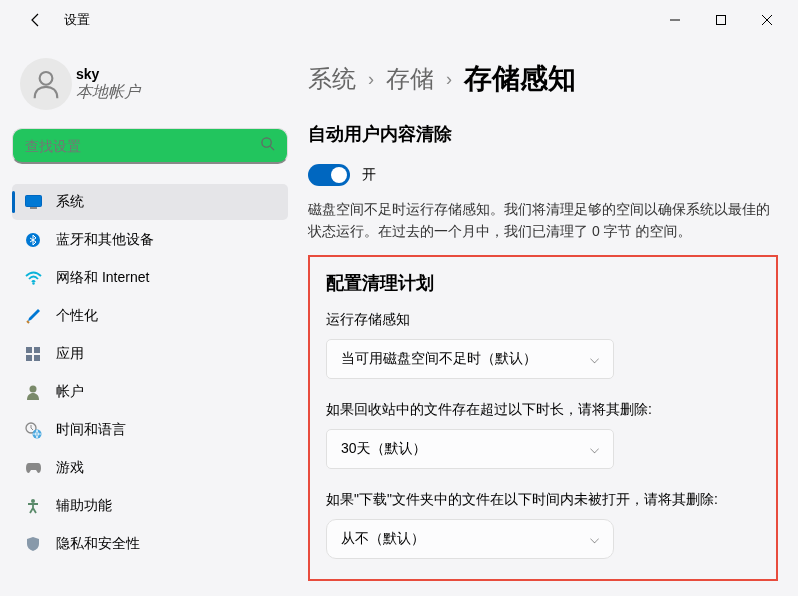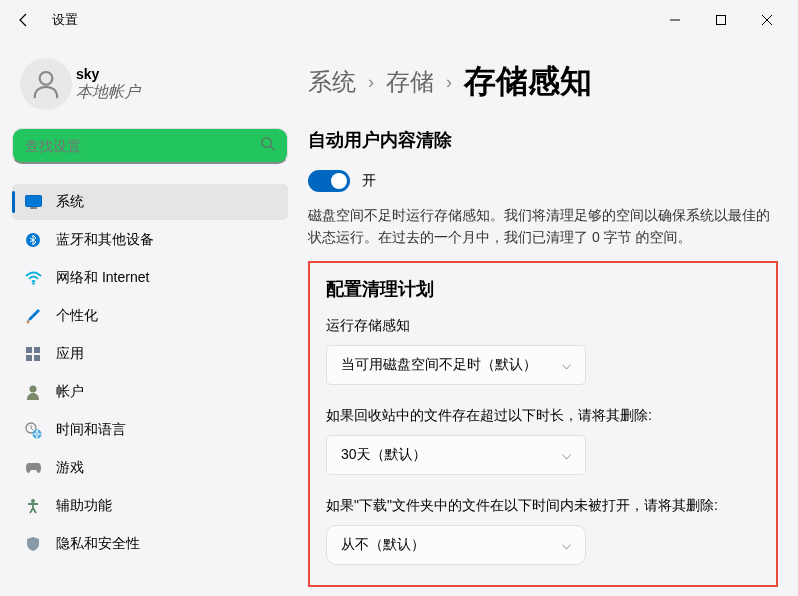--- a/index.html
+++ b/index.html
@@ -1,18 +1,18 @@
 <!DOCTYPE html>
 <html><head>
   <meta charset="utf-8">
   <style>
     * { margin: 0; padding: 0; box-sizing: border-box; font-family: "Segoe UI", "Microsoft YaHei", sans-serif; }
     body { width: 798px; height: 596px; background: #f5f5f7; overflow: hidden; position: relative; }
     
-    .titlebar { height: 40px; display: flex; align-items: center; padding: 0 8px; }
+    .titlebar { height: 40px; display: flex; align-items: center; padding: 0 8px; margin-left: 12px; }
     .back-btn { width: 32px; height: 32px; display: flex; align-items: center; justify-content: center; cursor: pointer; }
     .title-text { margin-left: 12px; font-size: 13px; color: #000; }
     .win-controls { margin-left: auto; display: flex; }
     .win-btn { width: 46px; height: 32px; display: flex; align-items: center; justify-content: center; cursor: pointer; }
     
     .content-area { display: flex; height: calc(100% - 40px); }
     
     .sidebar { width: 300px; padding: 8px 12px; }
     .user-section { display: flex; align-items: center; padding: 10px 8px 18px 8px; gap: 4px; }
     .avatar { width: 52px; height: 52px; border-radius: 50%; background: #e8e8e8; display: flex; align-items: center; justify-content: center; }
@@ -30,35 +30,35 @@
     .nav-item.active::before { content: ""; position: absolute; left: 0; top: 7px; bottom: 7px; width: 3px; background: #0067c0; border-radius: 2px; }
     .nav-icon { width: 18px; height: 18px; display: flex; align-items: center; justify-content: center; }
     
     .main { flex: 1; padding: 20px 20px 20px 8px; overflow-y: auto; }
     .main::-webkit-scrollbar { width: 4px; }
     .main::-webkit-scrollbar-thumb { background: #bbb; border-radius: 2px; }
     
     .breadcrumb { display: flex; align-items: center; gap: 12px; margin-bottom: 24px; }
     .breadcrumb-link { font-size: 24px; color: #666; cursor: pointer; }
     .breadcrumb-sep { font-size: 18px; color: #888; }
-    .breadcrumb-current { font-size: 32px; font-weight: 600; color: #000; }
+    .breadcrumb-current { font-size: 28px; font-weight: 600; color: #000; }
     
     .section-heading { font-size: 18px; font-weight: 600; margin-bottom: 18px; }
     
     .toggle-row { display: flex; align-items: center; gap: 12px; margin-bottom: 12px; }
     .toggle { width: 42px; height: 22px; background: #0067c0; border-radius: 11px; position: relative; cursor: pointer; }
     .toggle::after { content: ""; position: absolute; right: 3px; top: 3px; width: 16px; height: 16px; background: #fff; border-radius: 50%; }
     .toggle-label { font-size: 14px; }
     
     .desc-text { font-size: 14px; color: #333; line-height: 1.6; margin-bottom: 12px; }
     
     .config-box { border: 2px solid #e84c3d; padding: 14px 16px; margin-top: 6px; }
     .config-heading { font-size: 18px; font-weight: 600; margin-bottom: 16px; }
     .field-label { font-size: 14px; margin-bottom: 10px; }
-    .select-box { display: flex; align-items: center; justify-content: space-between; background: #fcfcfd; border: 1px solid #e0e0e0; border-radius: 5px; padding: 10px 14px; width: 260px; font-size: 14px; cursor: pointer; margin-bottom: 22px; }
+    .select-box { display: flex; align-items: center; justify-content: space-between; background: #fcfcfd; border: 1px solid #e0e0e0; border-radius: 5px; padding: 10px 14px; width: 288px; font-size: 14px; cursor: pointer; margin-bottom: 22px; }
     .select-box:last-child { margin-bottom: 6px; border-radius: 10px; }
     .chevron { color: #666; font-size: 12px; }
   </style>
 </head>
 <body>
 
 <div class="titlebar">
   <div class="back-btn">
     <svg width="16" height="16" viewBox="0 0 16 16">
         <path d="M10 2 L4 8 L10 14" stroke="#000" stroke-width="1.2" fill="none"></path>

